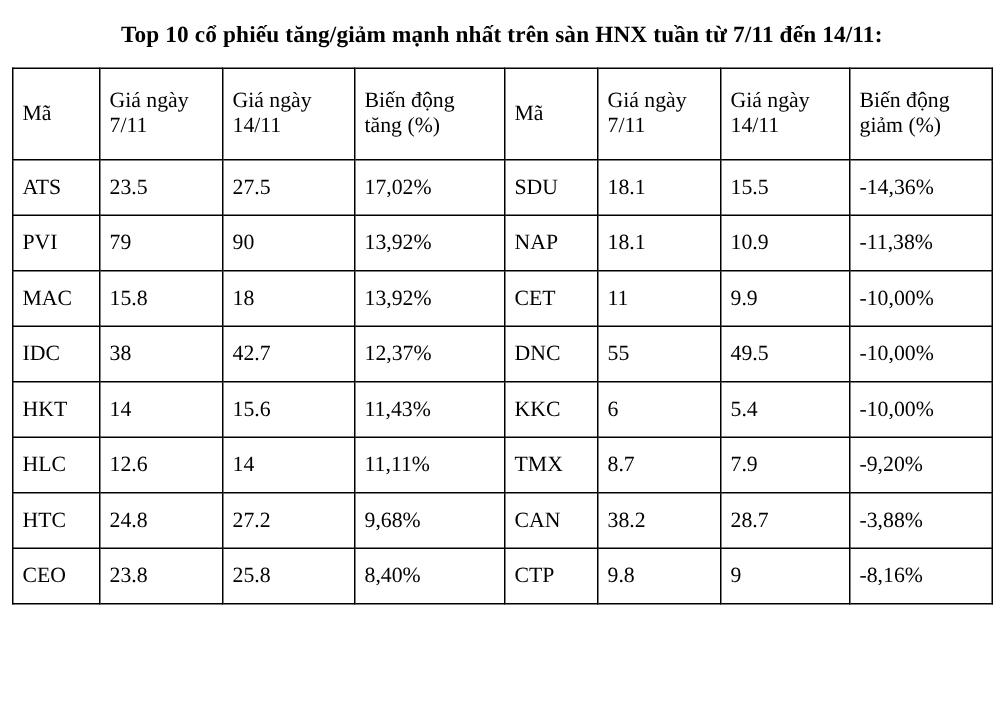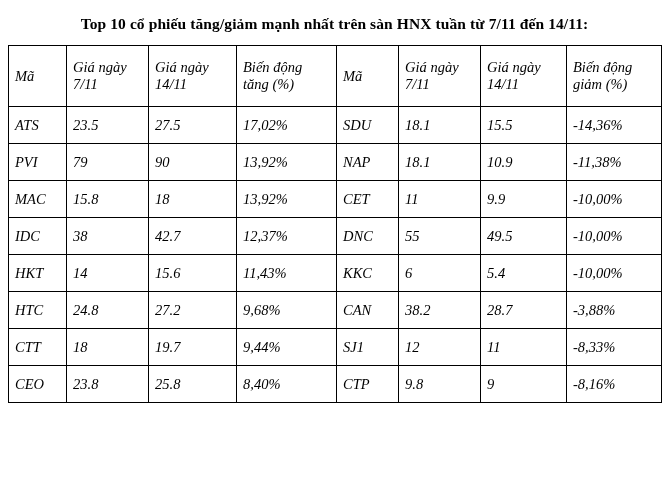--- a/index.html
+++ b/index.html
@@ -27,21 +27,20 @@
     font-size: 15.5px;
     line-height: 1.25;
     margin: 0 0 12px 0;
     letter-spacing: 0.1px;
   }
   table.stock-table {
     border-collapse: collapse;
     width: 653px;
     margin: 0 auto;
     table-layout: fixed;
-    font-style: italic;
   }
   table.stock-table th,
   table.stock-table td {
     border: 1px solid #000000;
     font-size: 14.5px;
     line-height: 1.22;
     padding: 4px 5px 4px 6px;
     vertical-align: middle;
     text-align: left;
     font-weight: normal;
@@ -138,38 +137,38 @@
         <td>HKT</td>
         <td>14</td>
         <td>15.6</td>
         <td>11,43%</td>
         <td>KKC</td>
         <td>6</td>
         <td>5.4</td>
         <td>-10,00%</td>
       </tr>
       <tr>
+        <td>HLC</td>
+        <td>12.6</td>
+        <td>14</td>
+        <td>11,11%</td>
+        <td>TMX</td>
+        <td>8.7</td>
+        <td>7.9</td>
+        <td>-9,20%</td>
+      </tr>
+      <tr>
         <td>HTC</td>
         <td>24.8</td>
         <td>27.2</td>
         <td>9,68%</td>
         <td>CAN</td>
         <td>38.2</td>
         <td>28.7</td>
         <td>-3,88%</td>
-      </tr>
-      <tr>
-        <td>CTT</td>
-        <td>18</td>
-        <td>19.7</td>
-        <td>9,44%</td>
-        <td>SJ1</td>
-        <td>12</td>
-        <td>11</td>
-        <td>-8,33%</td>
       </tr>
       <tr>
         <td>CEO</td>
         <td>23.8</td>
         <td>25.8</td>
         <td>8,40%</td>
         <td>CTP</td>
         <td>9.8</td>
         <td>9</td>
         <td>-8,16%</td>

